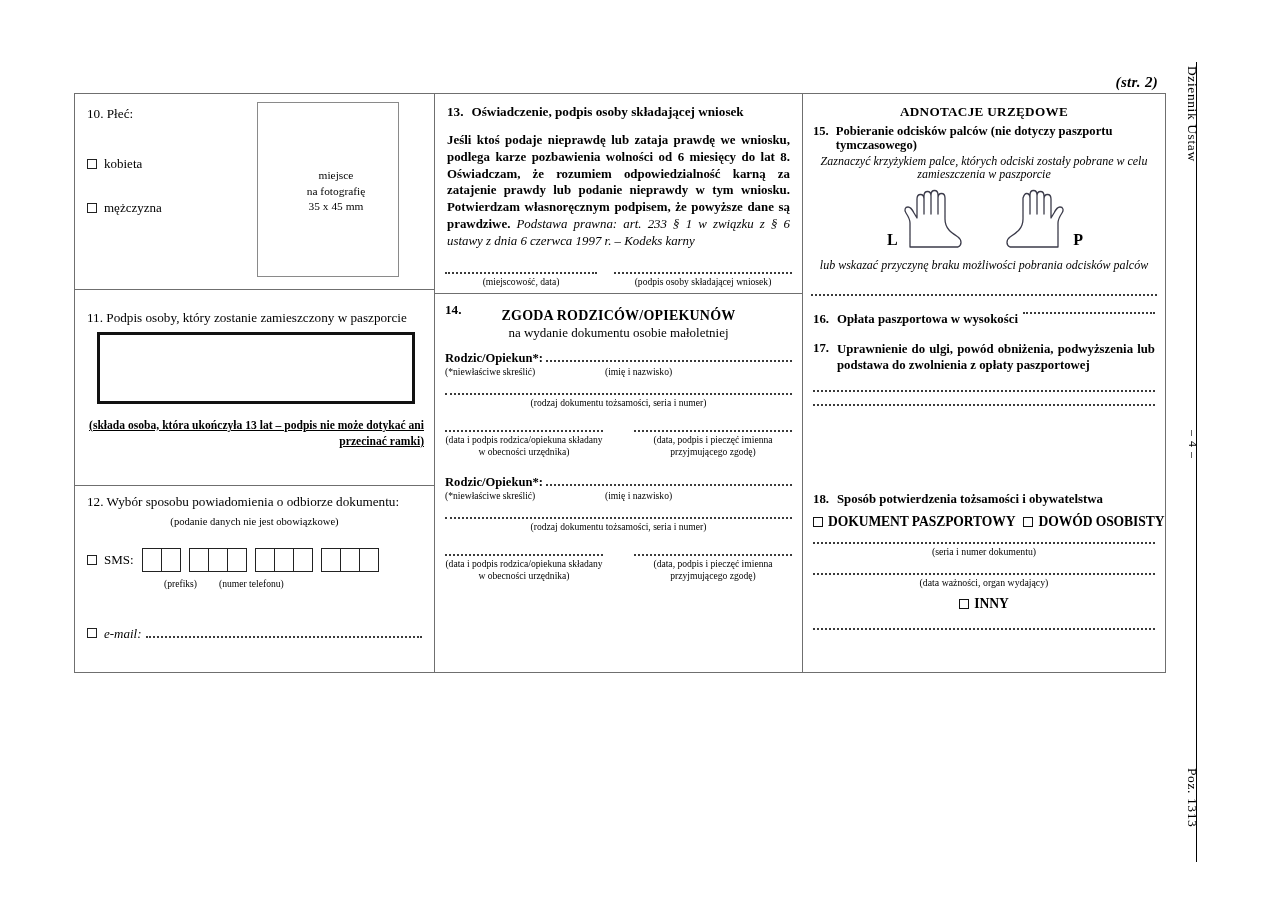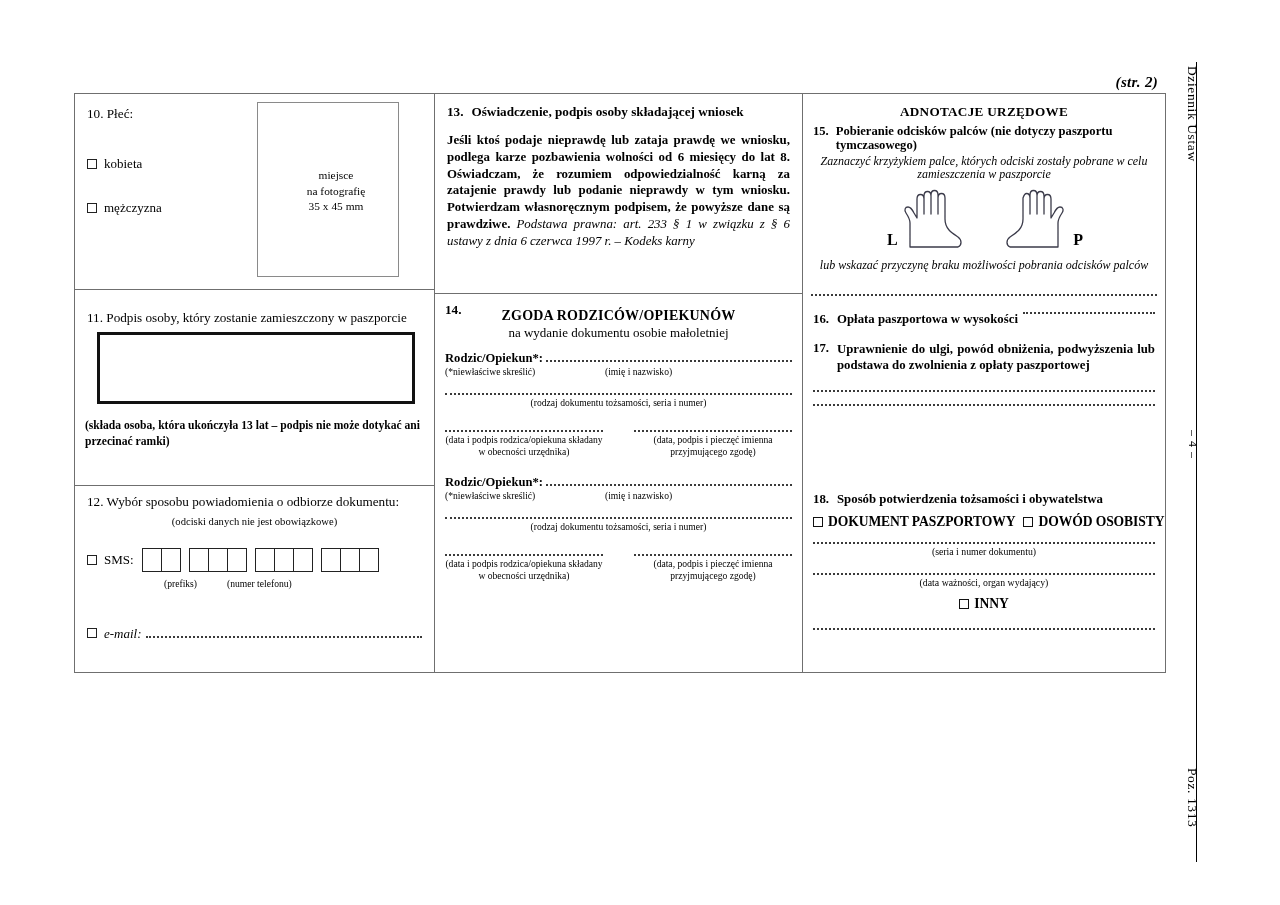--- a/index.html
+++ b/index.html
@@ -145,22 +145,23 @@
     border: 3px solid #111;
     box-sizing: border-box;
   }
   .sec11 .note {
     position: absolute;
     left: 10px;
     right: 10px;
     top: 128px;
     font-size: 11.6px;
     font-weight: bold;
-    text-align: left;
+    text-align: right;
     line-height: 1.35;
+    text-decoration: underline;
   }
 
   
   .sec12 { height: 186px; }
   .sec12 .label12 { position: absolute; left: 12px; top: 8px; font-size: 13.2px; }
   .sec12 .sublabel { position: absolute; left: 0; right: 0; top: 30px; font-size: 10.6px; text-align: center; }
   .sms-row {
     position: absolute;
     left: 12px;
     top: 62px;
@@ -173,21 +174,21 @@
     width: 20px;
     height: 24px;
     border: 1px solid #222;
     box-sizing: border-box;
     margin-left: -1px;
     background: #fff;
   }
   .boxgroup .charbox:first-child { margin-left: 0; }
   .sms-caps { position: absolute; top: 92px; left: 12px; width: 330px; font-size: 9.6px; }
   .sms-caps .c1 { position: absolute; left: 34px; padding-left: 43px; }
-  .sms-caps .c2 { position: absolute; left: 140px; }
+  .sms-caps .c2 { position: absolute; left: 132px; }
   .email-row {
     position: absolute;
     left: 12px;
     top: 140px;
     right: 12px;
     font-size: 13px;
     display: flex;
     align-items: baseline;
     font-style: italic;
   }
@@ -393,21 +394,21 @@
       </div>
       <div class="sig-box"></div>
       <div class="note">(składa osoba, która ukończyła 13 lat – podpis nie może dotykać ani przecinać ramki)</div>
     </div>
 
     <div class="cell sec12">
       <div class="label12">
         <span>12.</span>
         <span>Wybór sposobu powiadomienia o odbiorze dokumentu:</span>
       </div>
-      <div class="sublabel">(odciski danych nie jest obowiązkowe)</div>
+      <div class="sublabel">(podanie danych nie jest obowiązkowe)</div>
 
       <div class="sms-row">
         <span class="cb"></span>
         <span class="sms-label">SMS:</span>
         <span id="sms-boxes" style="display:flex;">
             <span class="boxgroup">
               <span class="charbox"></span>
               <span class="charbox"></span>
             </span>
             <span class="boxgroup">
@@ -441,20 +442,30 @@
   </div>
 
   <div class="col col-mid">
 
     <div class="cell sec13 divider-bottom">
       <div class="head">
         <span class="n bold">13.</span><span class="bold">Oświadczenie, podpis osoby składającej wniosek</span>
       </div>
       <div class="body">
         <span>Jeśli ktoś podaje nieprawdę lub zataja prawdę we wniosku, podlega karze pozbawienia wolności od 6 miesięcy do lat 8. Oświadczam, że rozumiem odpowiedzialność karną za zatajenie prawdy lub podanie nieprawdy w tym wniosku. Potwierdzam własnoręcznym podpisem, że powyższe dane są prawdziwe.</span><span class="legal"> Podstawa prawna: art. 233 § 1 w związku z § 6 ustawy z dnia 6 czerwca 1997 r. – Kodeks karny</span>
+      </div>
+      <div class="sig-lines">
+        <div class="sig-slot slot-a">
+          <span class="dots"></span>
+          <div class="cap">(miejscowość, data)</div>
+        </div>
+        <div class="sig-slot slot-b">
+          <span class="dots"></span>
+          <div class="cap">(podpis osoby składającej wniosek)</div>
+        </div>
       </div>
     </div>
 
     <div class="cell sec14">
       <div class="t-num">14.</div>
       <div class="t-head">ZGODA RODZICÓW/OPIEKUNÓW</div>
       <div class="t-sub">na wydanie dokumentu osobie małoletniej</div>
 
       <div class="guardian">
         <div class="g-line1">

